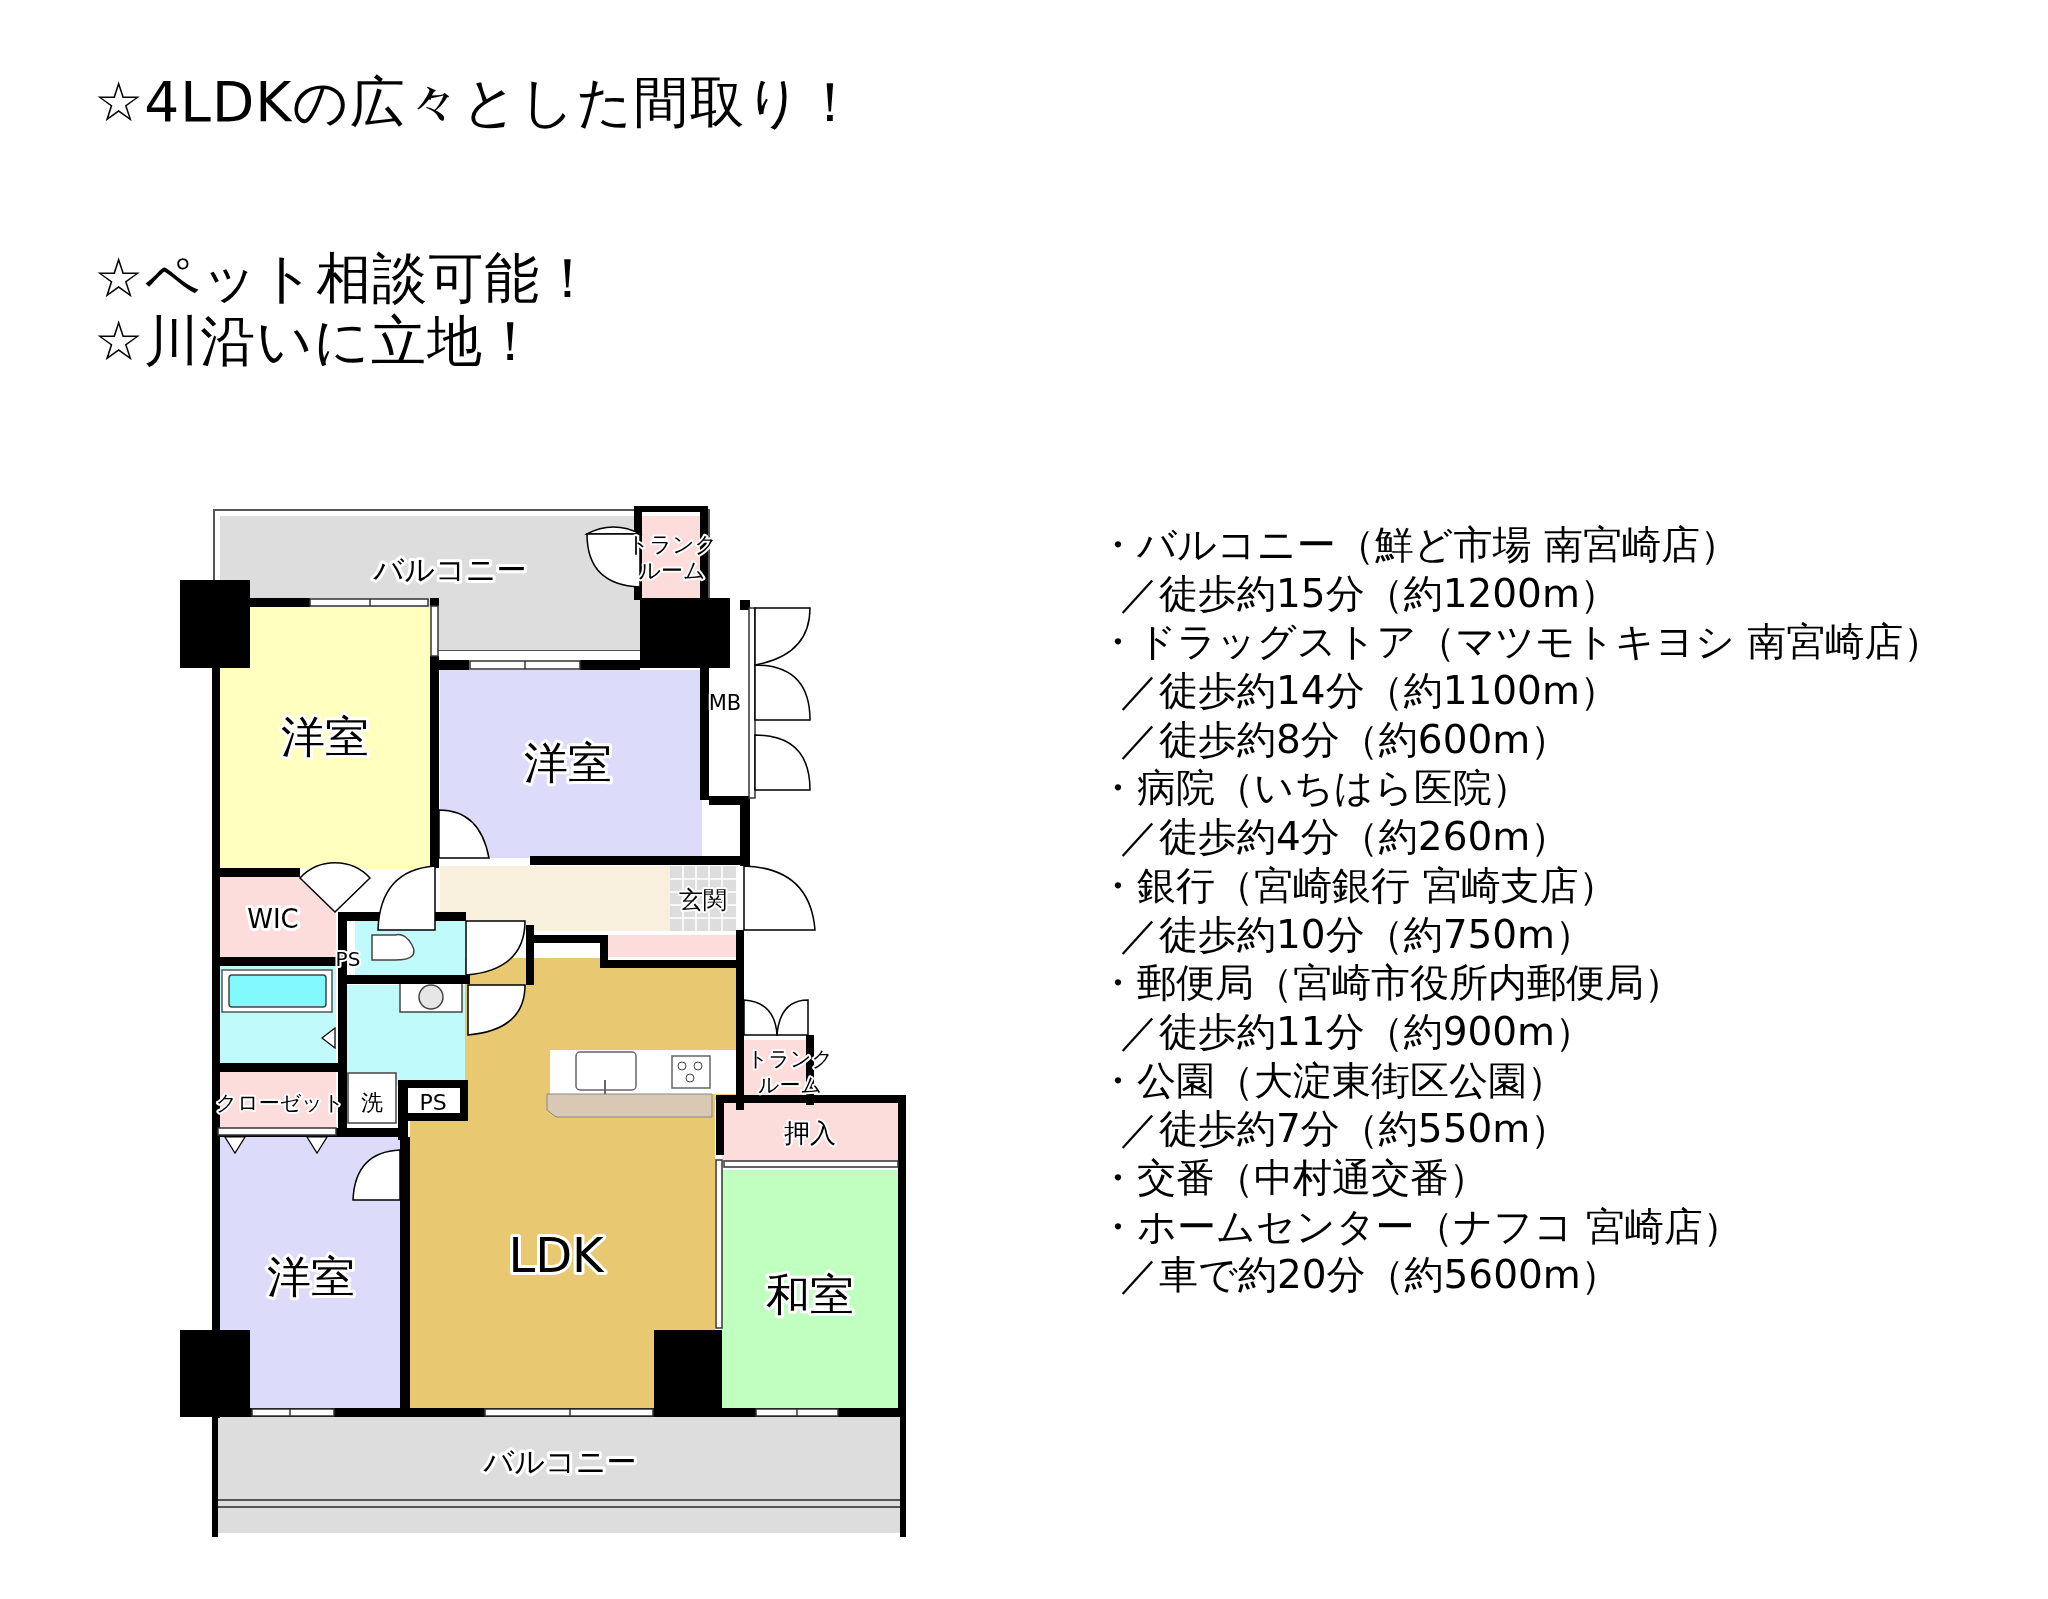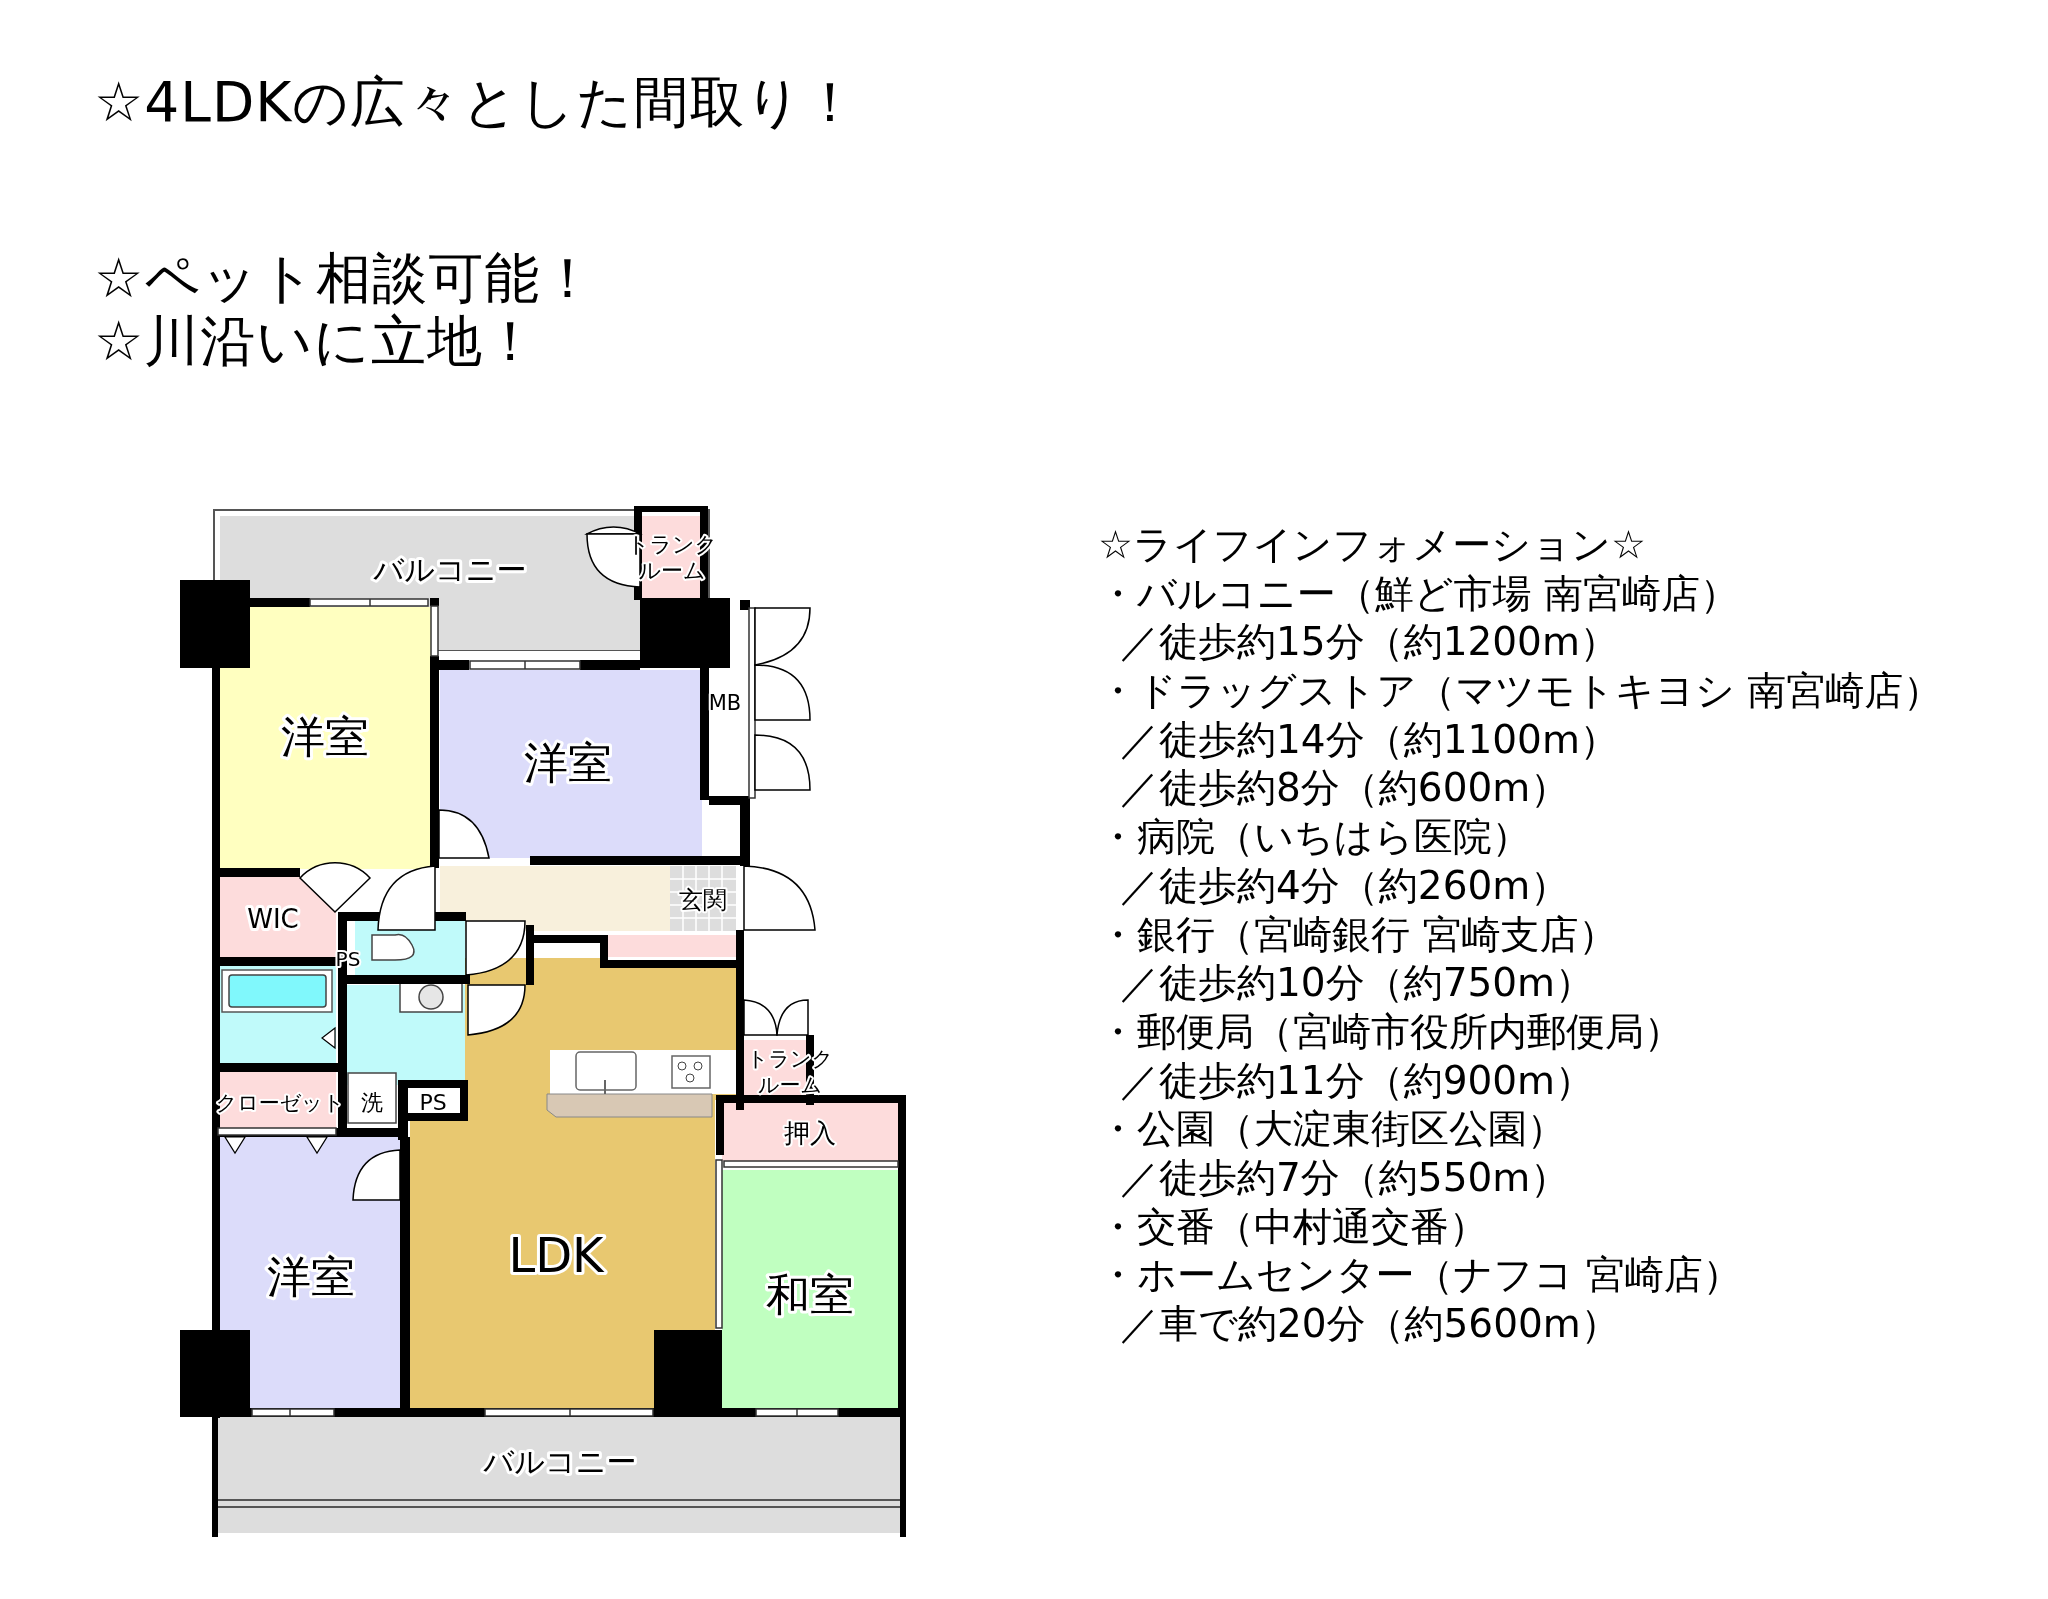--- a/index.html
+++ b/index.html
@@ -203,21 +203,20 @@
   <text class="lbl-s" x="790" y="1066" font-size="21" text-anchor="middle">トランク</text>
   <text class="lbl-s" x="790" y="1092" font-size="21" text-anchor="middle">ルーム</text>
   <text class="lbl-s" x="810" y="1142" font-size="26" text-anchor="middle">押入</text>
   <text class="lbl" x="311" y="1292" font-size="44" text-anchor="middle">洋室</text>
   <text class="lbl" x="556" y="1272" font-size="48" text-anchor="middle">LDK</text>
   <text class="lbl" x="810" y="1310" font-size="44" text-anchor="middle">和室</text>
   <text class="lbl" x="560" y="1472" font-size="30" text-anchor="middle">バルコニー</text>
 </svg>
 
 <div class="info">
-  <div class="row">☆ライフインフォメーション☆</div>
   <div class="row">・バルコニー（鮮ど市場 南宮崎店）</div>
   <div class="row sub">／徒歩約15分（約1200m）</div>
   <div class="row">・ドラッグストア（マツモトキヨシ 南宮崎店）</div>
   <div class="row sub">／徒歩約14分（約1100m）</div>
   <div class="row sub">／徒歩約8分（約600m）</div>
   <div class="row">・病院（いちはら医院）</div>
   <div class="row sub">／徒歩約4分（約260m）</div>
   <div class="row">・銀行（宮崎銀行 宮崎支店）</div>
   <div class="row sub">／徒歩約10分（約750m）</div>
   <div class="row">・郵便局（宮崎市役所内郵便局）</div>

